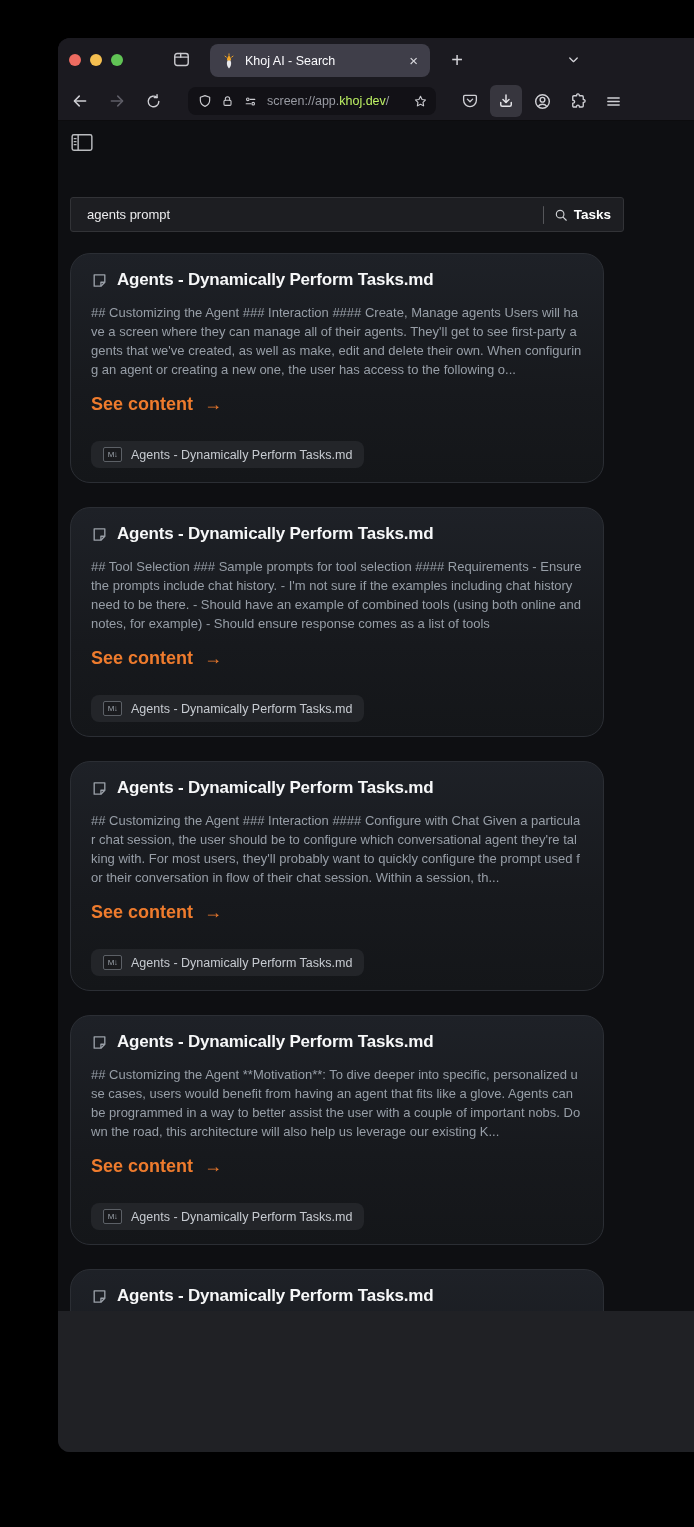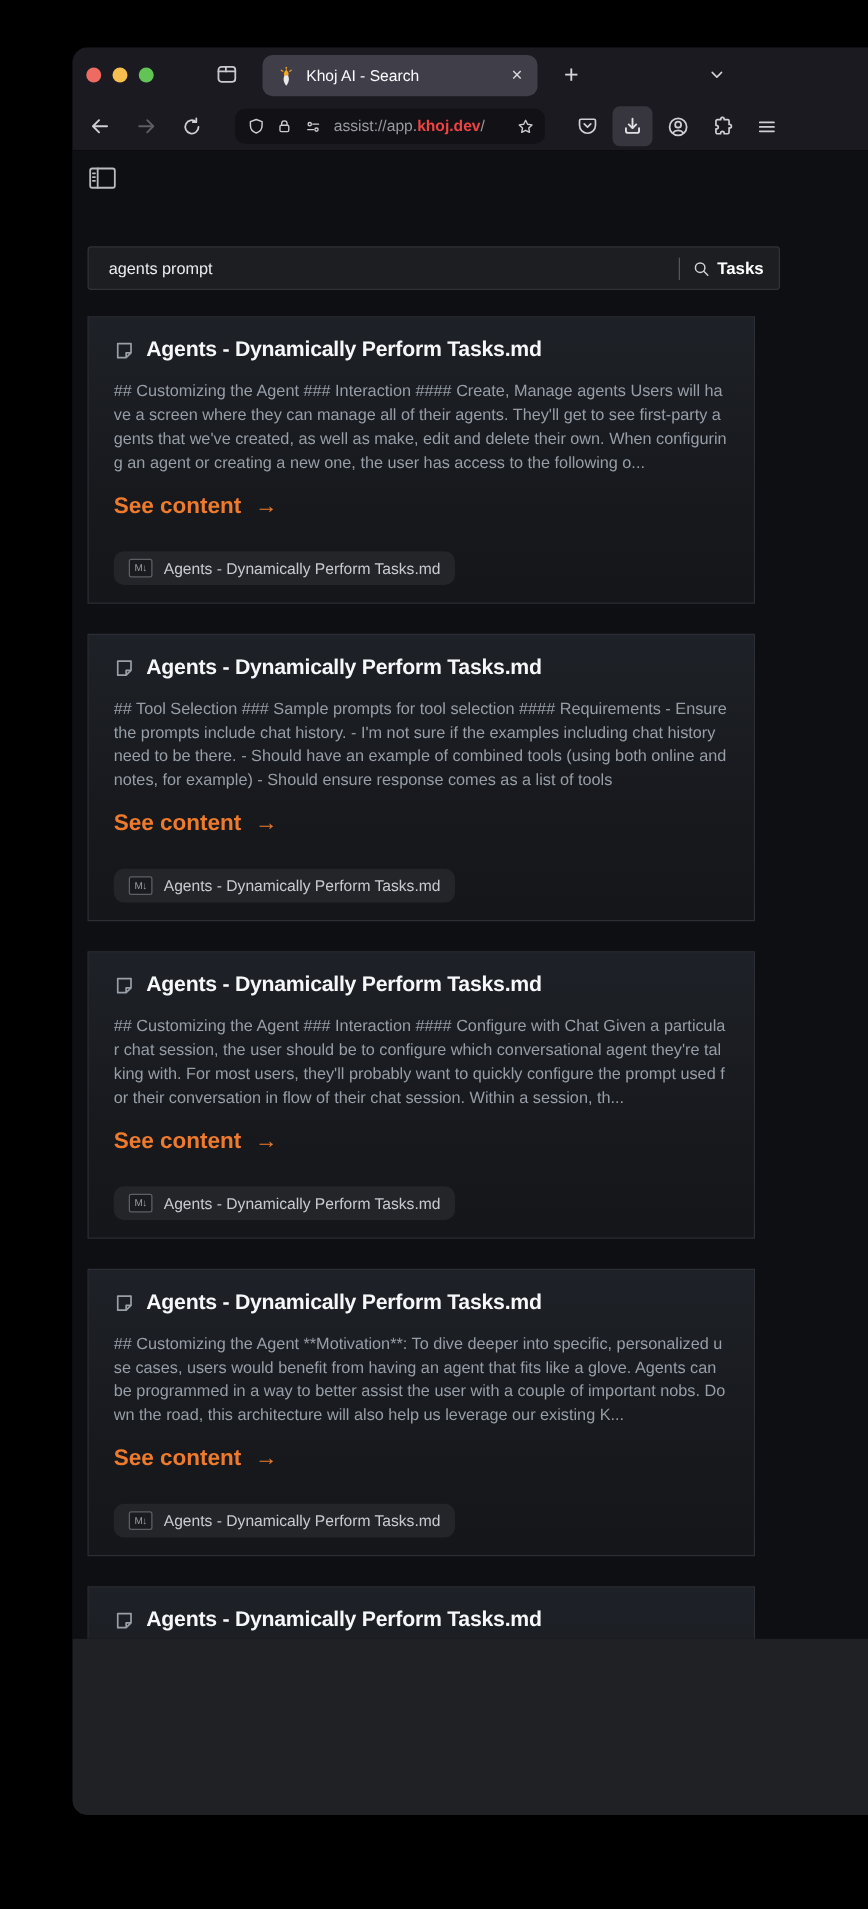--- a/index.html
+++ b/index.html
@@ -23,21 +23,21 @@
   .tabchev{position:absolute;left:508px;top:14px;color:#d4d4d9;}
   
   .toolbar{position:relative;height:38px;background:#1b1a20;border-bottom:1px solid #0c0c0e;}
   .navbtn{position:absolute;top:7px;width:24px;height:24px;display:flex;align-items:center;
     justify-content:center;color:#cfcfd4;}
   .navbtn.fwd{color:#5f5e67;}
   .urlbar{position:absolute;left:130px;top:5px;width:248px;height:28px;background:#121116;
     border-radius:8px;display:flex;align-items:center;padding:0 8px 0 10px;box-sizing:border-box;}
   .urlbar .uicon{display:flex;margin-right:9px;color:#cbcbd0;}
   .urltext{font-size:12.5px;color:#989aa2;white-space:nowrap;flex:1;overflow:hidden;}
-  .urltext .domain{color:#ef4444;font-weight:bold;}
+  .urltext .domain{color:#bef264;font-weight:normal;}
   .urlbar .star{margin-left:4px;color:#cbcbd0;display:flex;}
   .rbtn{position:absolute;top:7px;width:24px;height:24px;display:flex;align-items:center;
     justify-content:center;color:#cfcfd4;}
   .dlbox{position:absolute;left:432px;top:3px;width:32px;height:32px;background:#37363e;
     border-radius:6px;display:flex;align-items:center;justify-content:center;color:#e2e2e6;}
   
   .content{position:relative;height:1190px;background:#0e0f12;overflow:hidden;}
   .scroll-thumb{position:absolute;right:1px;top:2px;width:7px;height:1182px;border-radius:4px;
     background:#28282d;}
   .appheader{position:absolute;left:0;top:0;width:100%;height:48px;}
@@ -52,21 +52,21 @@
     border:1px solid #323337;border-radius:3px;box-sizing:border-box;display:flex;
     align-items:center;padding:0 12px 0 4px;}
   .searchbar input{flex:1;background:transparent;border:none;outline:none;color:#ececee;
     font-size:13px;padding:0 0 0 12px;font-family:"Liberation Sans",sans-serif;}
   .searchbar .divider{width:1px;height:18px;background:#55565a;border-radius:1px;margin-right:10px;}
   .findbtn{display:flex;align-items:center;gap:6px;color:#fff;font-size:13.5px;font-weight:bold;}
   .findbtn .mag{display:flex;color:#cfd1d4;}
   
   .results{position:absolute;left:12px;top:132px;width:534px;display:flex;flex-direction:column;
     gap:24px;}
-  .card{height:230px;box-sizing:border-box;border:1px solid #2b2e34;border-radius:0;
+  .card{height:230px;box-sizing:border-box;border:1px solid #2b2e34;border-radius:20px;
     background:linear-gradient(180deg,#1e2127 0%,#17191d 60%,#141619 100%);
     padding:16px 20px 14px 20px;display:flex;flex-direction:column;overflow:hidden;}
   .card .titlerow{display:flex;align-items:center;gap:9px;}
   .card .doc-icon{display:flex;color:#9aa0a8;flex:0 0 auto;}
   .card .title{color:#f6f7f8;font-size:17px;font-weight:bold;letter-spacing:-.2px;}
   .card .snippet{margin-top:13px;color:#979ea7;font-size:13px;line-height:19px;
     word-break:break-all;max-height:76px;overflow:hidden;}
   .card .see{margin-top:15px;display:flex;align-items:center;gap:11px;color:#ee7b2d;
     font-size:18px;font-weight:bold;cursor:pointer;}
   .chip{margin-top:auto;align-self:flex-start;display:inline-flex;align-items:center;gap:9px;
@@ -149,21 +149,21 @@
           </svg>
       </span>
       <span class="uicon">
         <svg width="15" height="13" viewBox="0 0 24 24" fill="none" stroke="currentColor" stroke-width="2" stroke-linecap="round">
             <circle cx="7" cy="8" r="2.4"></circle>
             <line x1="11.5" y1="8" x2="20" y2="8"></line>
             <line x1="4" y1="16" x2="12.5" y2="16"></line>
             <circle cx="17" cy="16" r="2.4"></circle>
           </svg>
       </span>
-      <span class="urltext"><span>assist://app.</span><span class="domain">khoj.dev</span><span>/</span></span>
+      <span class="urltext"><span>screen://app.</span><span class="domain">khoj.dev</span><span>/</span></span>
       <span class="star">
         <svg width="15" height="15" viewBox="0 0 24 24" fill="none" stroke="currentColor" stroke-width="1.8" stroke-linejoin="round">
             <path d="M12 3.6l2.5 5.1 5.6.8-4.05 3.95.95 5.55L12 16.4l-5 2.6.95-5.55L3.9 9.5l5.6-.8z"></path>
           </svg>
       </span>
     </div>
     <div class="rbtn" style="left:400px">
       <svg width="18" height="18" viewBox="0 0 24 24" fill="none" stroke="currentColor" stroke-width="1.8" stroke-linecap="round" stroke-linejoin="round">
           <path d="M5 4.5h14A1.5 1.5 0 0 1 20.5 6v5a8.5 8.5 0 0 1-17 0V6A1.5 1.5 0 0 1 5 4.5z"></path>
           <path d="M8.5 9.5 12 13l3.5-3.5"></path>

